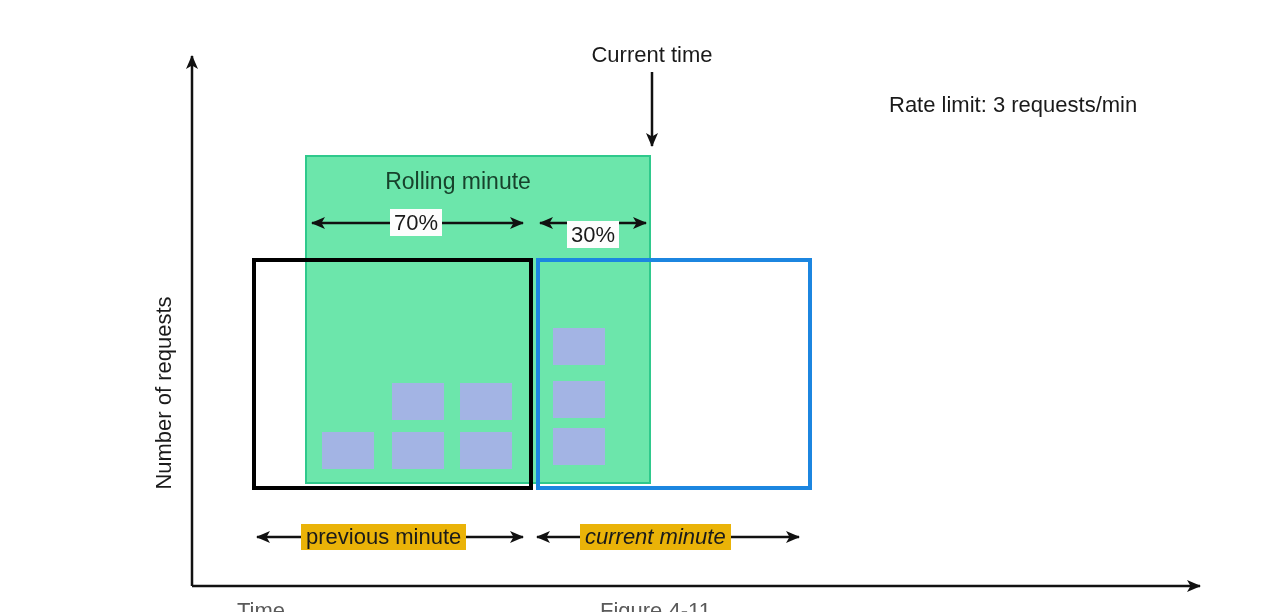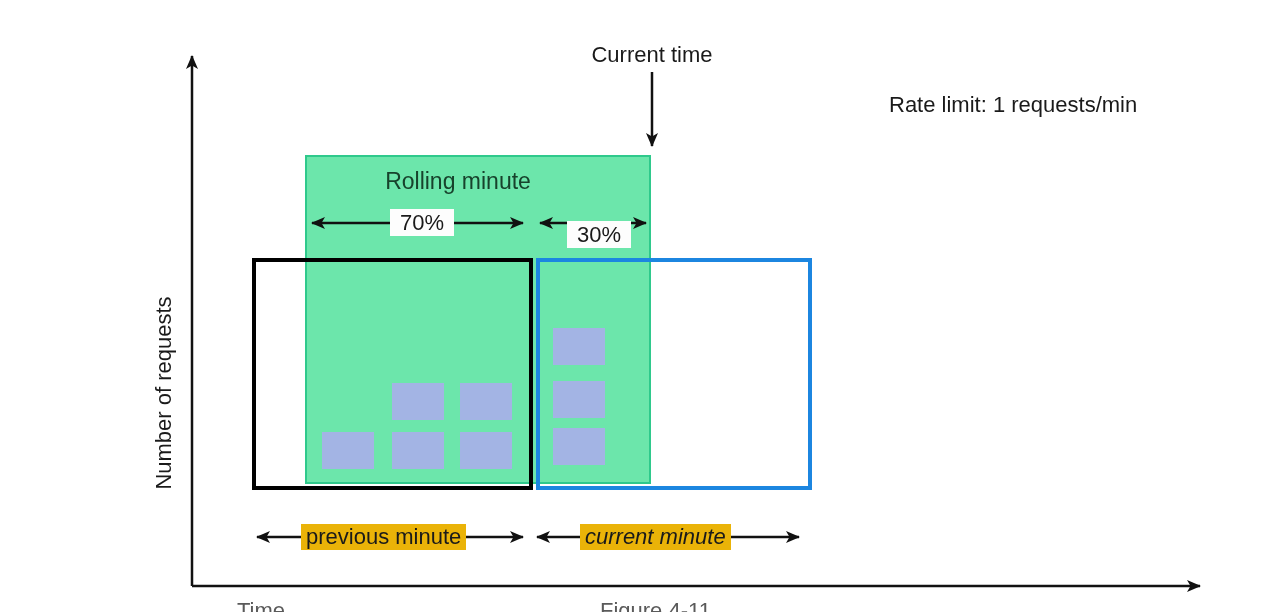--- a/index.html
+++ b/index.html
@@ -63,21 +63,21 @@
   }
   .rolling-minute-label {
     left: 335px; top: 168px;
     width: 246px;
     color: #17422c;
     font-size: 23px;
     text-align: center;
   }
   .pct-label {
     background: #fdfdfd;
-    padding: 0 10px;
+    padding: 0 4px;
     font-size: 22px;
     line-height: 27px;
   }
   .pct70 { left: 390px; top: 209px; }
   .pct30 { left: 567px; top: 221px; }
   .current-time-label {
     left: 572px; top: 42px;
     width: 160px;
     text-align: center;
   }
@@ -141,21 +141,21 @@
 
     <line x1="540" y1="223" x2="646" y2="223" stroke="#111111" stroke-width="2.5" marker-start="url(#ah)" marker-end="url(#ah)"></line>
 
     <line x1="257" y1="537" x2="523" y2="537" stroke="#111111" stroke-width="2.5" marker-start="url(#ah)" marker-end="url(#ah)"></line>
 
     <line x1="537" y1="537" x2="799" y2="537" stroke="#111111" stroke-width="2.5" marker-start="url(#ah)" marker-end="url(#ah)"></line>
   </svg>
 
   <div class="lbl current-time-label">Current time</div>
 
-  <div class="lbl rate-limit-label">Rate limit: 1 requests/min</div>
+  <div class="lbl rate-limit-label">Rate limit: 3 requests/min</div>
 
   <div class="lbl rolling-minute-label">Rolling minute</div>
 
   <div class="lbl pct-label pct70">70%</div>
 
   <div class="lbl pct-label pct30">30%</div>
 
   <div class="lbl minute-label prev-minute-label">previous minute</div>
 
   <div class="lbl minute-label curr-minute-label">current minute</div>

